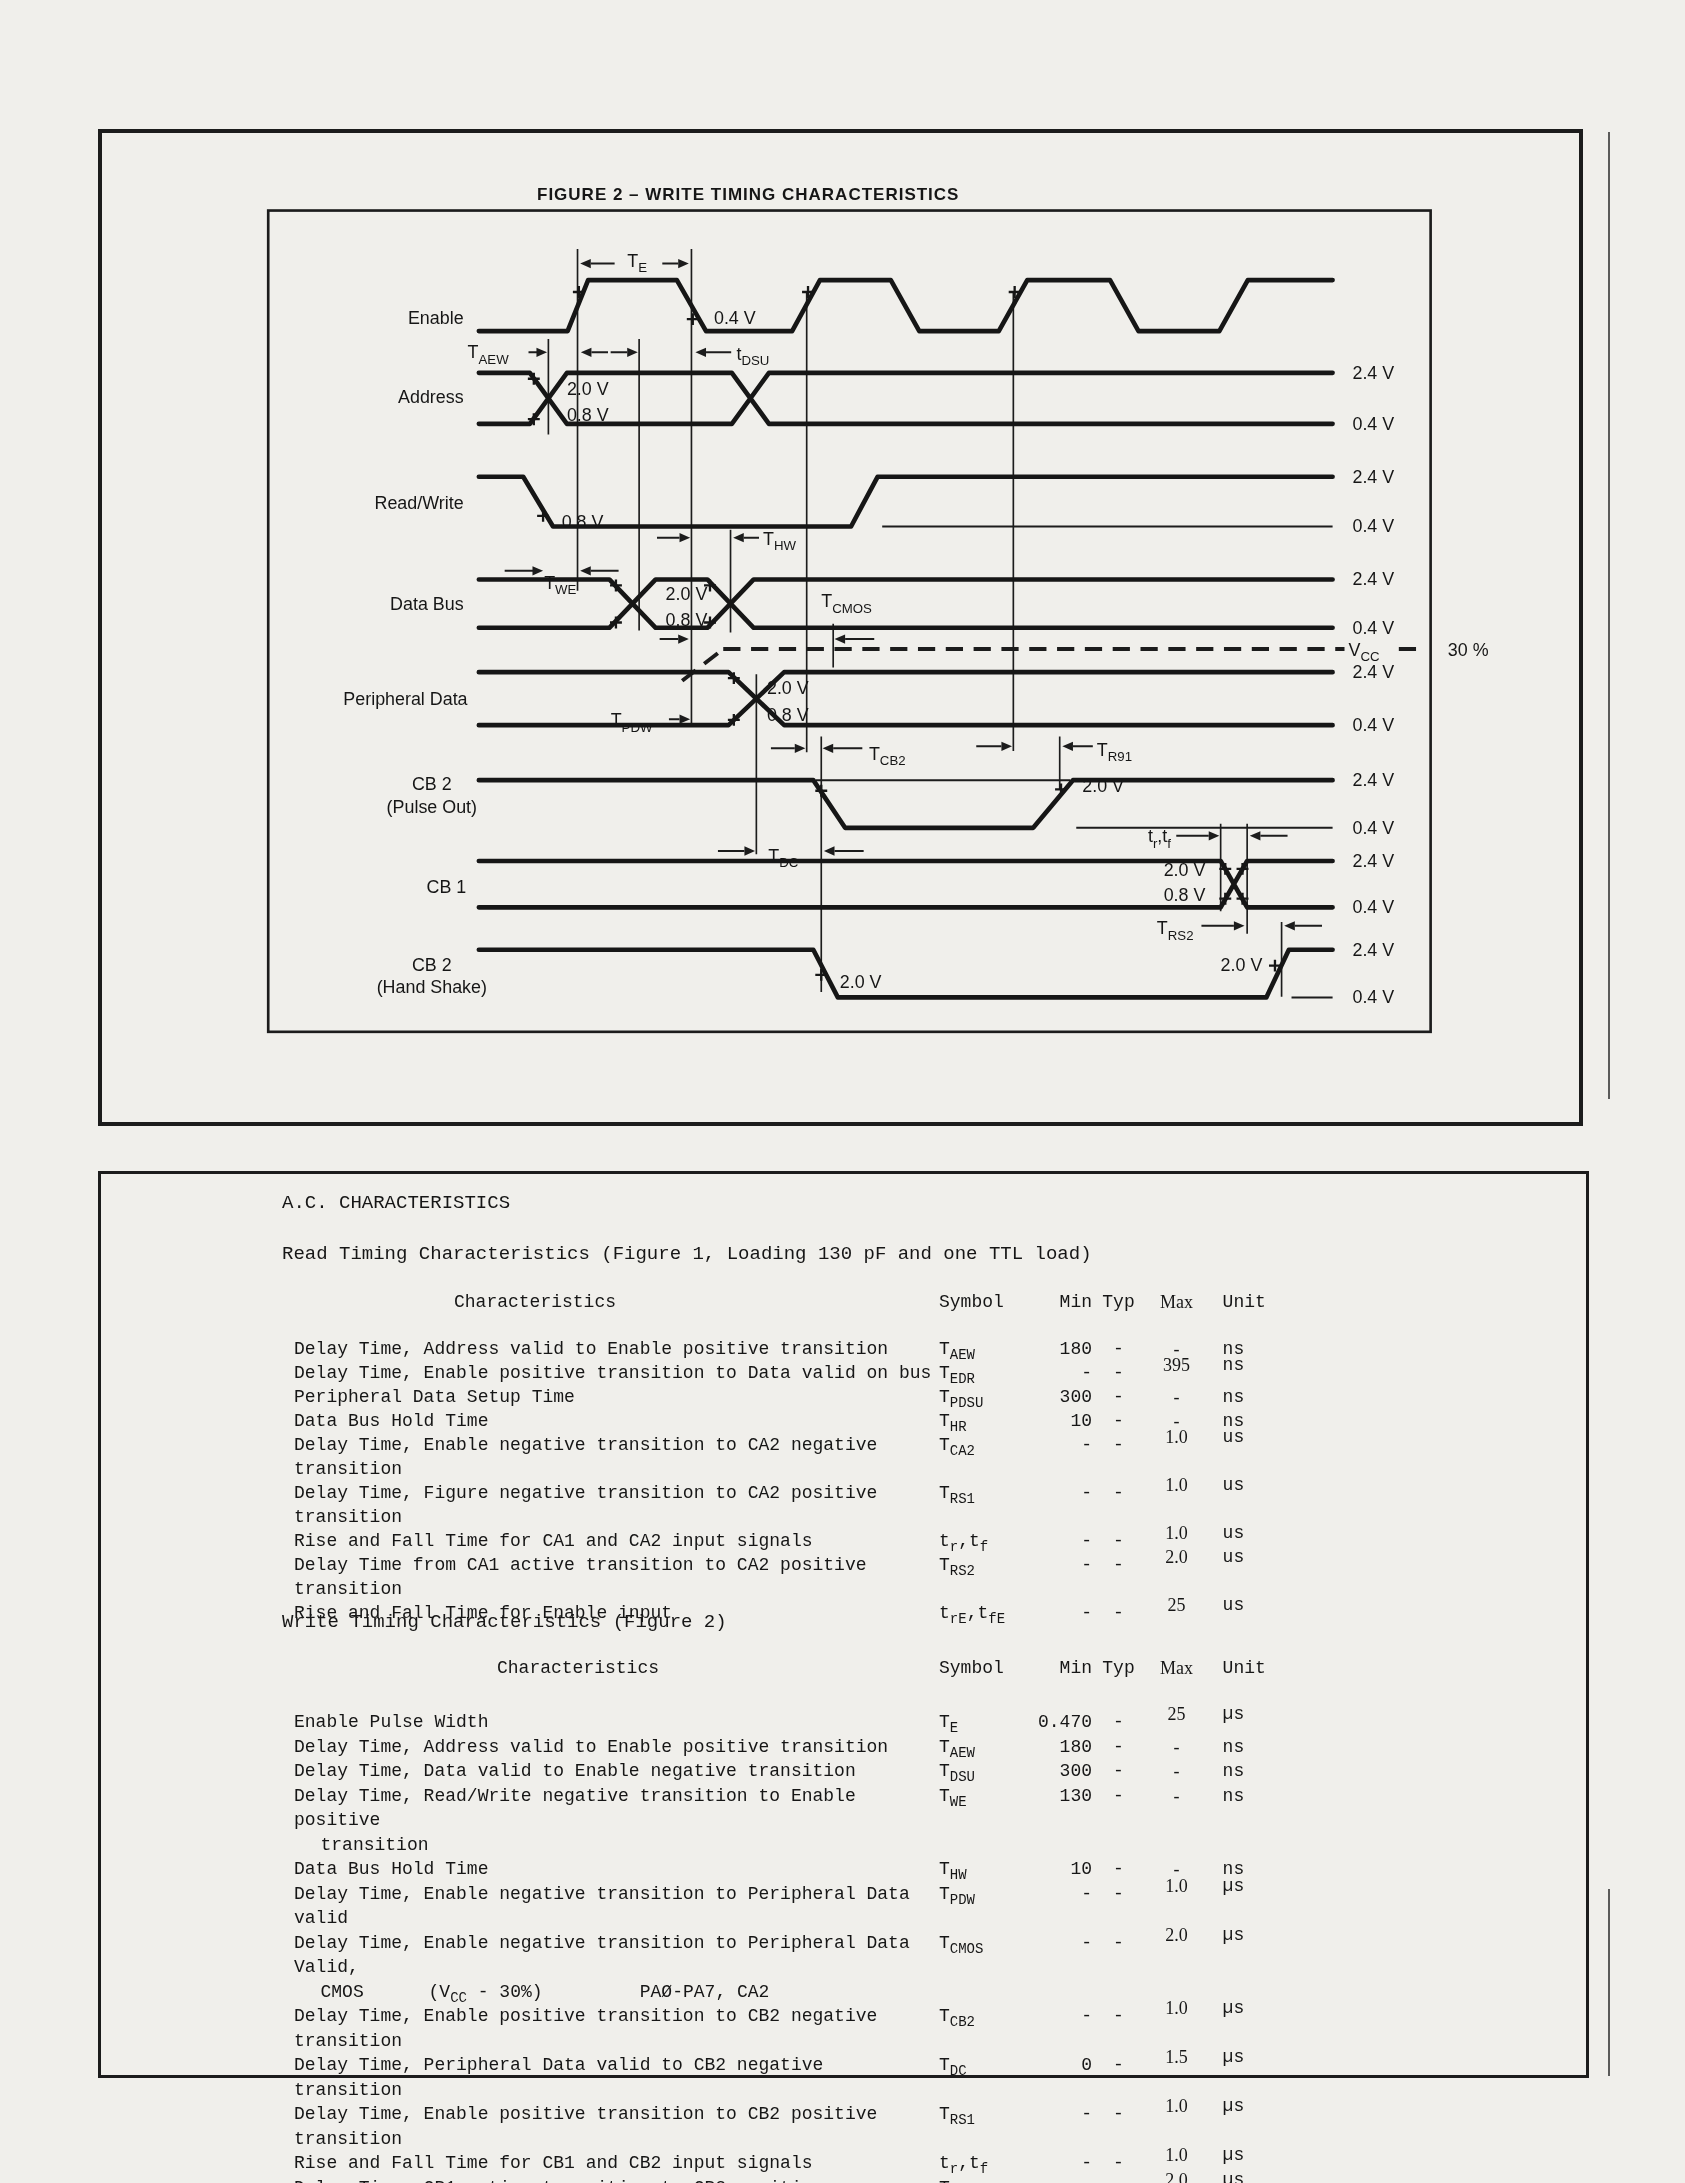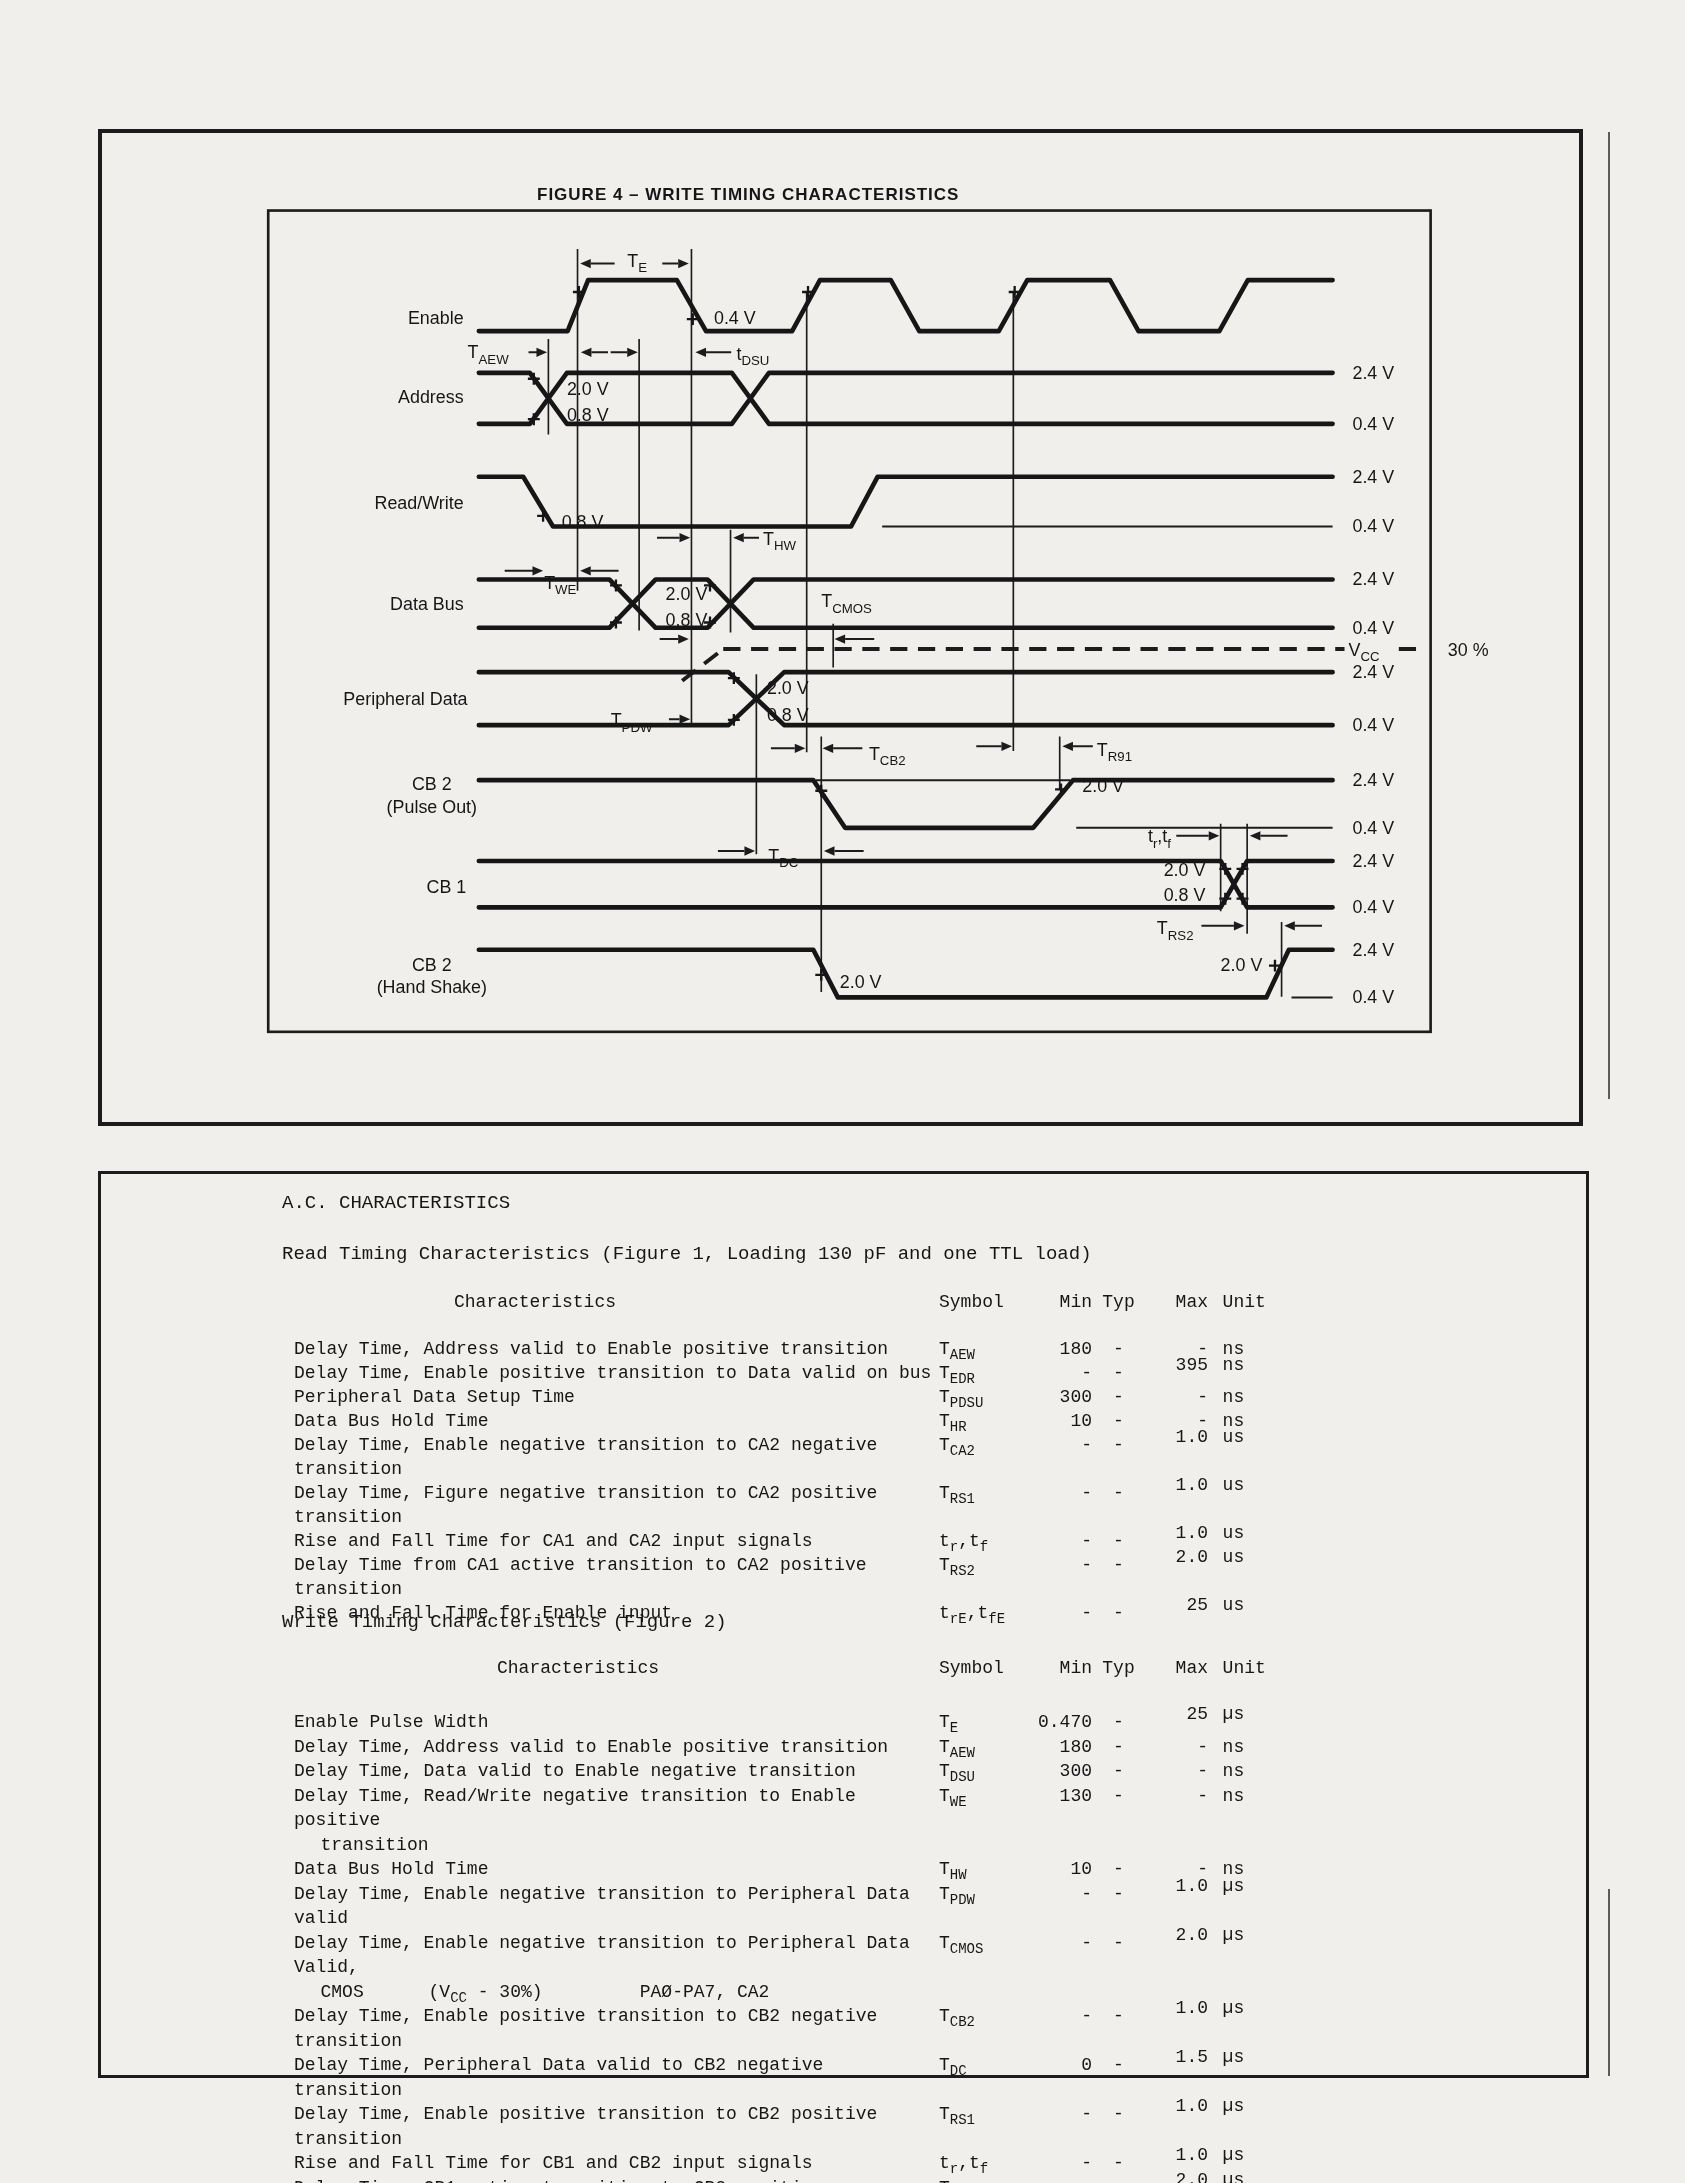--- a/index.html
+++ b/index.html
@@ -13,37 +13,37 @@
   #figsvg{position:absolute;left:98px;top:129px;}
   .edgeline{position:absolute;left:1608px;width:2px;background:#2a2a2a;opacity:.75;}
   
   .mono{font-family:"Liberation Mono",monospace;}
   .h1{position:absolute;left:282px;font-size:19px;white-space:nowrap;}
   .trow{display:flex;align-items:flex-start;}
   .c1{width:828px;padding-left:183px;box-sizing:border-box;margin-left:13px;}
   .cs{width:93px;}
   .cm{width:60px;text-align:right;}
   .ct{width:53px;text-align:center;}
-  .cx{width:63px;text-align:right;}
+  .cx{width:63px;text-align:center;font-family:Liberation Serif, serif;}
   .cu{width:73px;padding-left:14.6px;box-sizing:border-box;}
   .tbl{position:absolute;left:98px;width:1492px;font-size:18px;line-height:24px;}
   .tbl .trow{min-height:24px;}
   #wrows .trow{min-height:24.5px;line-height:24.5px;}
   .hdr .c1{text-indent:160px;}
   #whdr .c1{text-indent:203px;}
   .c2{padding-left:26.5px;white-space:pre;}
   .raise{transform:translateY(-8px);}
   sub{font-size:14px;line-height:0;}
   text{font-family:"Liberation Sans",sans-serif;font-size:27px;fill:#161616;}
 </style>
 </head>
 <body>
 
 <div id="topbox" class="box"></div>
-<div id="figtitle">FIGURE 4 – WRITE TIMING CHARACTERISTICS</div>
+<div id="figtitle">FIGURE 2 – WRITE TIMING CHARACTERISTICS</div>
 
 <svg id="figsvg" width="1477" height="989" viewBox="148 195 2230 1493">
 
   <rect x="405" y="318" width="1755" height="1240" fill="none" stroke="#1c1c1c" stroke-width="4"></rect>
 
   <path d="M1332,795 H2012 M1232,1178 H1616 M1625,1250 H2012 M1950,1506 H2012" stroke="#1c1c1c" stroke-width="3" fill="none"></path>
 
   <path d="M1030,1028 L1092,980 M1092,980 H2030 M2112,980 H2150" stroke="#1c1c1c" stroke-width="6" fill="none" stroke-dasharray="26 16"></path>
 
   <path d="M872,376 V892 M1044,376 V1092 M828,512 V656 M965,512 V952 M1103,800 V955

